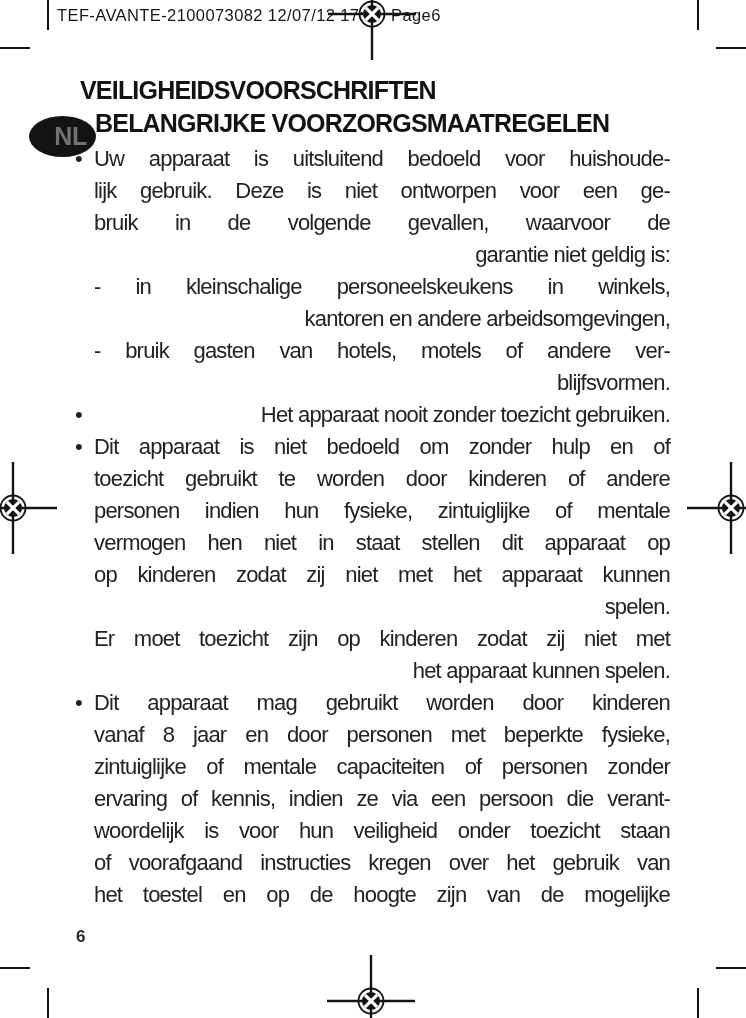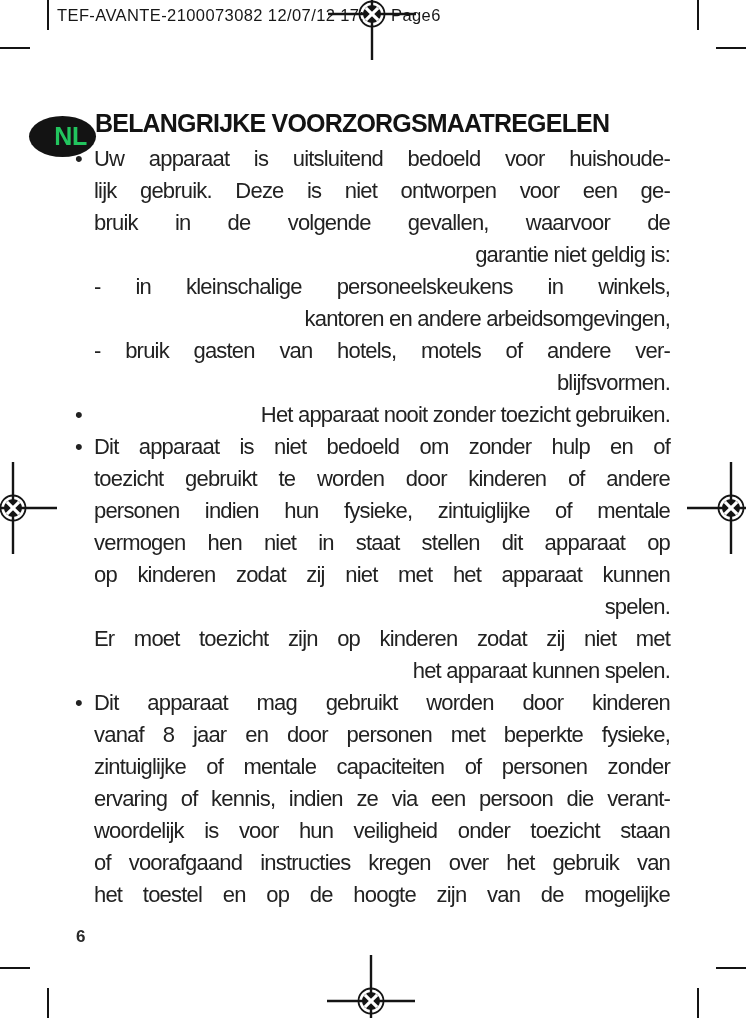--- a/index.html
+++ b/index.html
@@ -44,21 +44,21 @@
     left: 29px; top: 116px;
     width: 67px; height: 41px;
     background: #131313;
     border-radius: 50%;
     display: flex;
     align-items: center;
     justify-content: center;
     padding-left: 16px;
   }
   .nl-badge span {
-    color: #22c55e;
+    color: #737373;
     font-weight: bold;
     font-size: 25px;
     letter-spacing: -0.5px;
   }
 
   
   .title1, .title2 {
     position: absolute;
     font-weight: bold;
     font-size: 25px;
@@ -155,20 +155,21 @@
     <circle r="12.5" fill="none" stroke="#141414" stroke-width="1.8"></circle>
     <circle r="9" fill="#141414"></circle>
     <line x1="-6.2" y1="-6.2" x2="6.2" y2="6.2" stroke="#ffffff" stroke-width="3.2"></line>
     <line x1="-6.2" y1="6.2" x2="6.2" y2="-6.2" stroke="#ffffff" stroke-width="3.2"></line>
   </svg>
 
   <div class="nl-badge">
     <span>NL</span>
   </div>
 
+  <div class="title1">VEILIGHEIDSVOORSCHRIFTEN</div>
   <div class="title2">BELANGRIJKE VOORZORGSMAATREGELEN</div>
 
   <div class="body-lines">
       <div class="line bulleted just">
       <span class="bullet">•</span><span class="line-text">Uw apparaat is uitsluitend bedoeld voor huishoude-</span>
     </div>
       <div class="line just">
       <span class="line-text">lijk gebruik. Deze is niet ontworpen voor een ge-</span>
     </div>
       <div class="line just">

